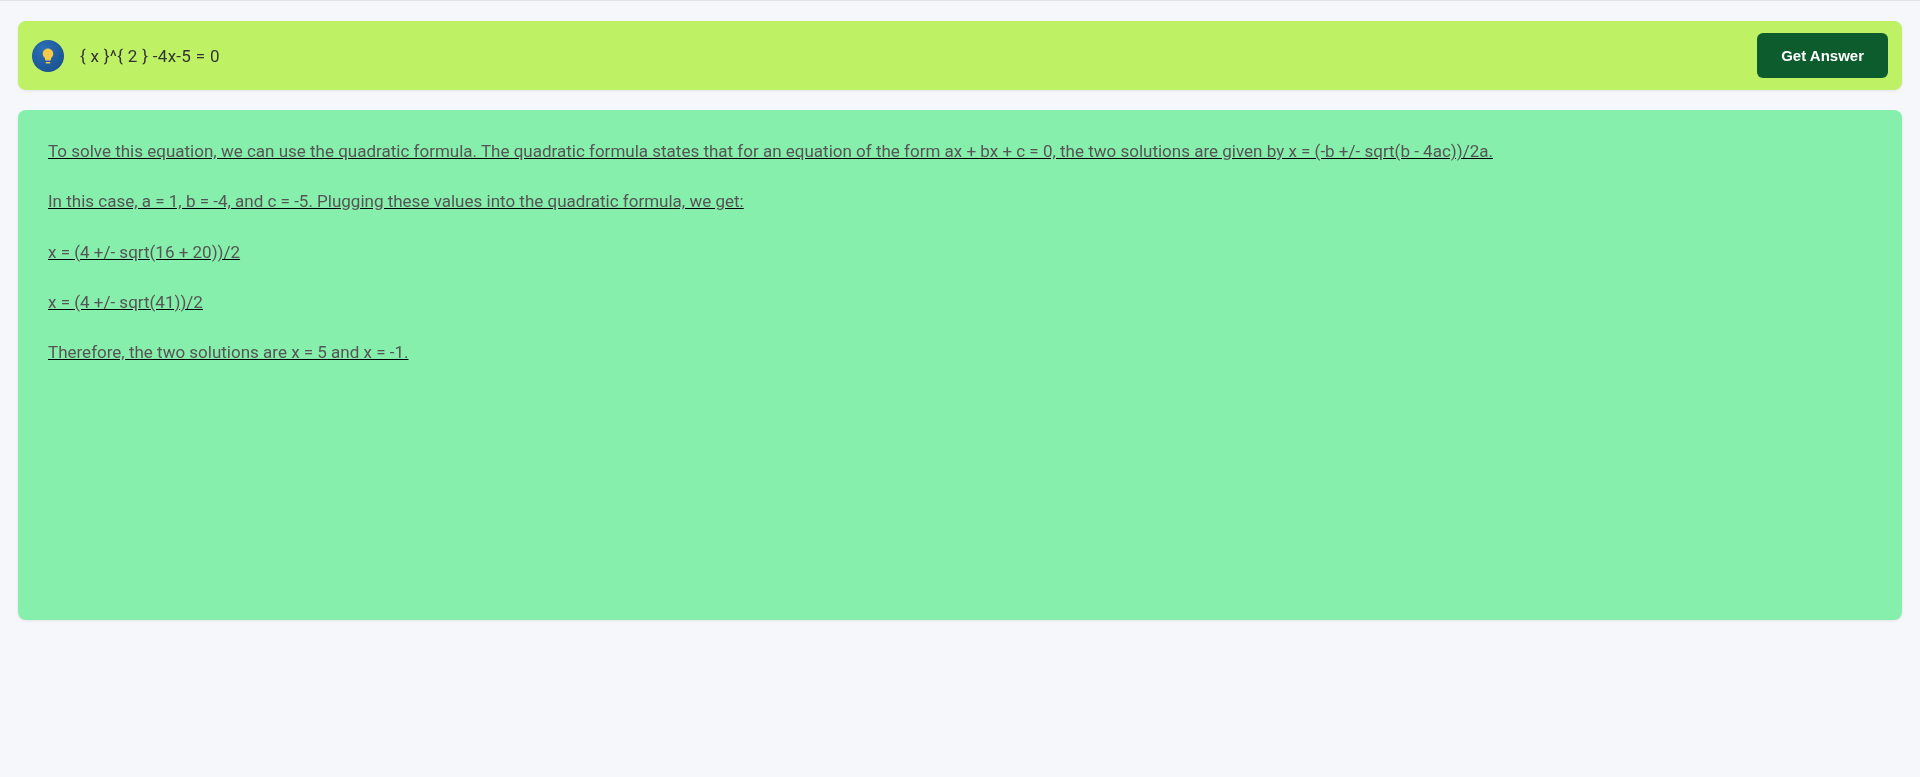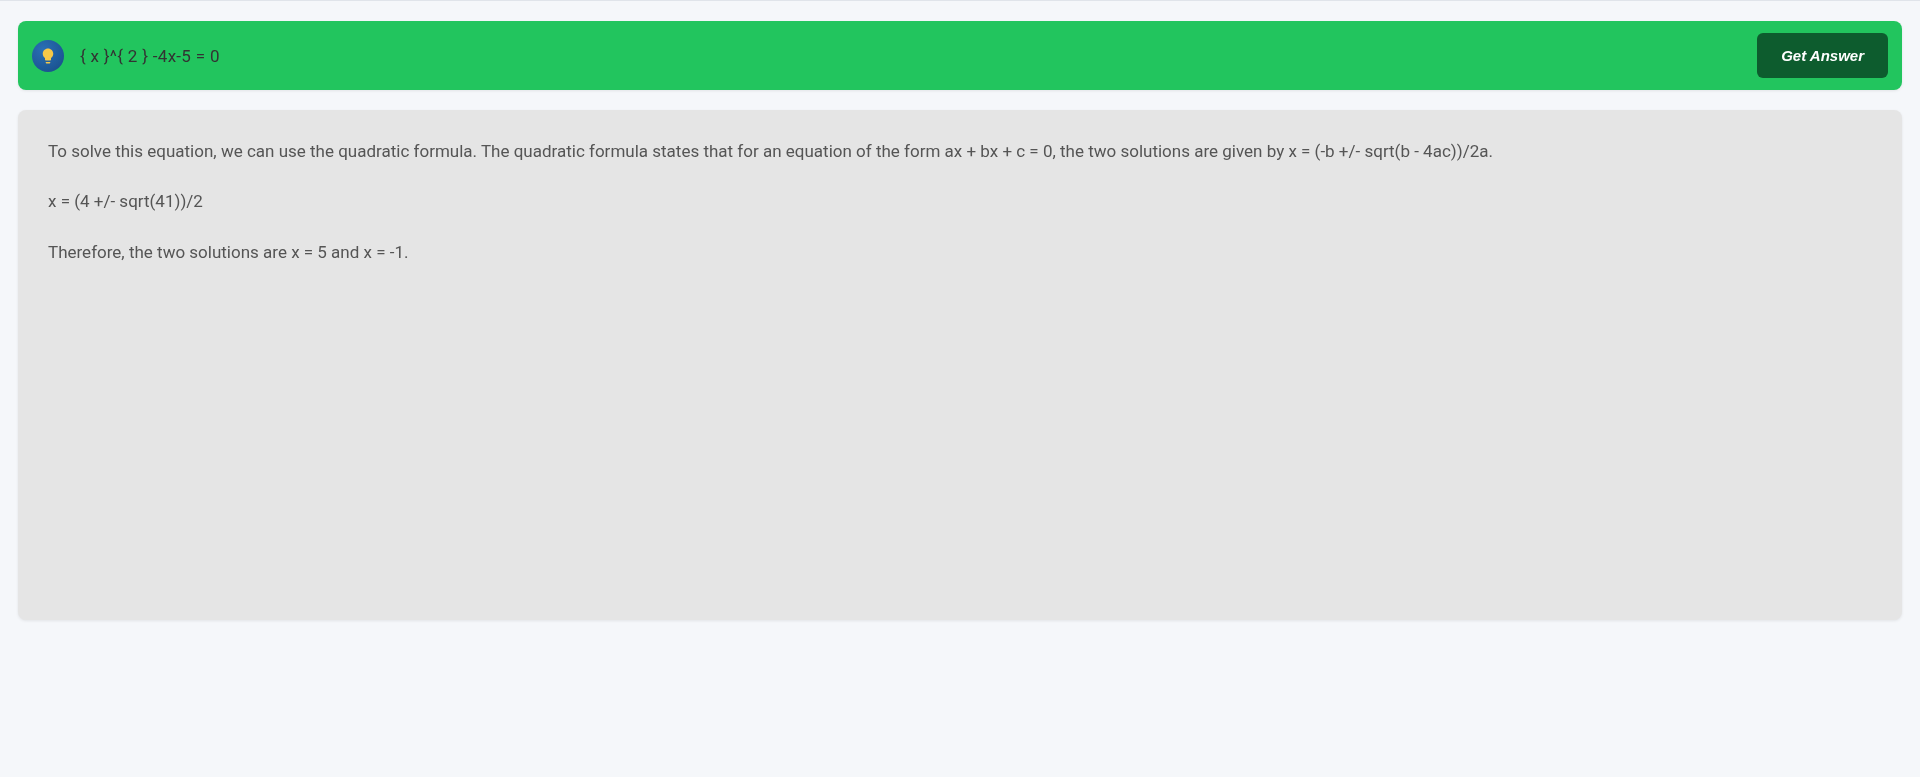--- a/index.html
+++ b/index.html
@@ -9,21 +9,21 @@
     }
     body {
       font-family: -apple-system, BlinkMacSystemFont, 'Segoe UI', Roboto, Helvetica, Arial, sans-serif;
       background: #f5f7fa;
       padding: 0;
       width: 1920px;
       height: 777px;
       border-top: 1px solid #e0e4ea;
     }
     .header-card {
-      background: #22c55e;
+      background: #bef264;
       margin: 20px 18px 0 18px;
       border-radius: 8px;
       box-shadow: 0 1px 3px rgba(0,0,0,0.08);
       display: flex;
       align-items: center;
       padding: 12px 14px;
       gap: 16px;
     }
     .logo {
       width: 32px;
@@ -48,29 +48,29 @@
     }
     .answer-btn {
       background: #0d5c2e;
       color: #fff;
       border: none;
       padding: 14px 24px;
       border-radius: 6px;
       font-size: 15px;
       font-weight: 600;
       cursor: pointer;
-      font-style: italic;
     }
     .content-card {
-      background: #e5e5e5;
+      background: #86efac;
       margin: 20px 18px 0 18px;
       border-radius: 8px;
       box-shadow: 0 1px 3px rgba(0,0,0,0.08);
       padding: 28px 30px;
       min-height: 510px;
+      text-decoration: underline;
     }
     .answer-line {
       font-size: 17px;
       color: #555;
       line-height: 1.55;
       margin-bottom: 24px;
       font-weight: 400;
     }
     .answer-line:last-child {
       margin-bottom: 8px;
@@ -84,15 +84,17 @@
     <svg viewBox="0 0 24 24">
       <path fill="#f7c948" d="M9 21c0 .55.45 1 1 1h4c.55 0 1-.45 1-1v-1H9v1zm3-19C8.14 2 5 5.14 5 9c0 2.38 1.19 4.47 3 5.74V17c0 .55.45 1 1 1h6c.55 0 1-.45 1-1v-2.26c1.81-1.27 3-3.36 3-5.74 0-3.86-3.14-7-7-7z"></path>
     </svg>
   </div>
   <div class="query-text">{ x  }^{ 2  }  -4x-5 =  0</div>
   <button class="answer-btn">Get Answer</button>
 </div>
 
 <div class="content-card">
   <p class="answer-line">To solve this equation, we can use the quadratic formula. The quadratic formula states that for an equation of the form ax + bx + c = 0, the two solutions are given by x = (-b +/- sqrt(b - 4ac))/2a.</p>
+  <p class="answer-line">In this case, a = 1, b = -4, and c = -5. Plugging these values into the quadratic formula, we get:</p>
+  <p class="answer-line">x = (4 +/- sqrt(16 + 20))/2</p>
   <p class="answer-line">x = (4 +/- sqrt(41))/2</p>
   <p class="answer-line">Therefore, the two solutions are x = 5 and x = -1.</p>
 </div>
 
 </body></html>

